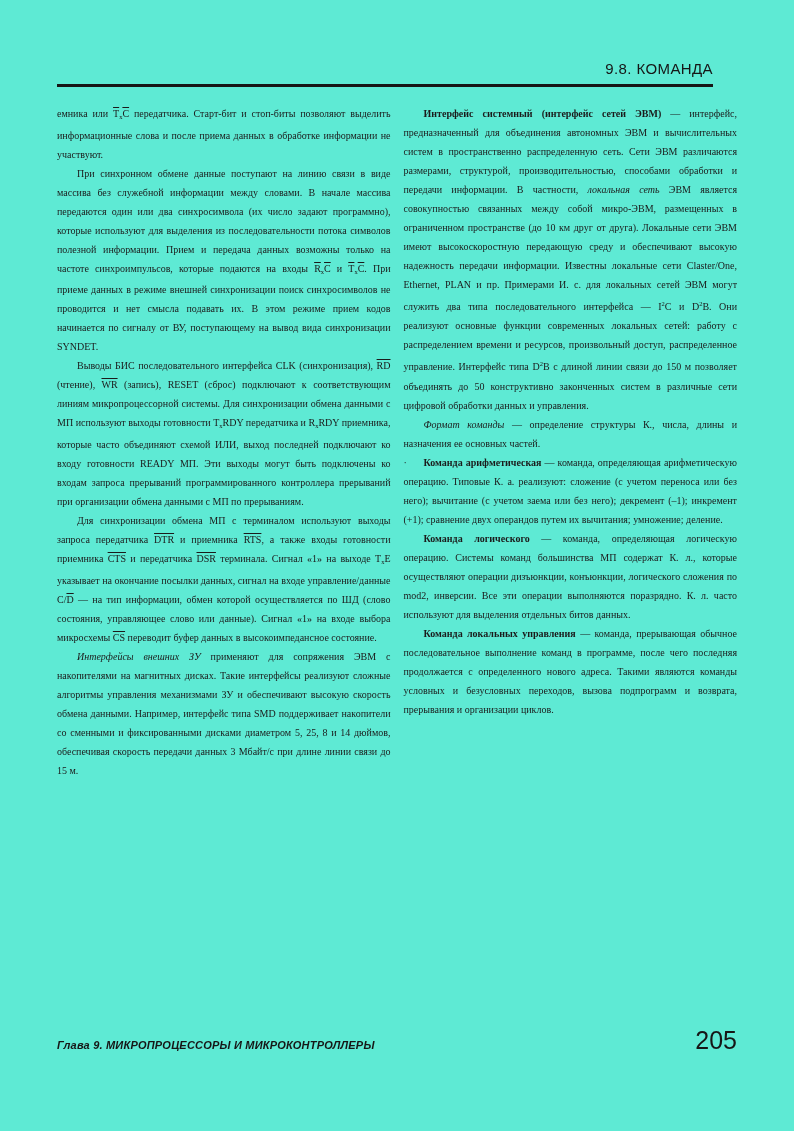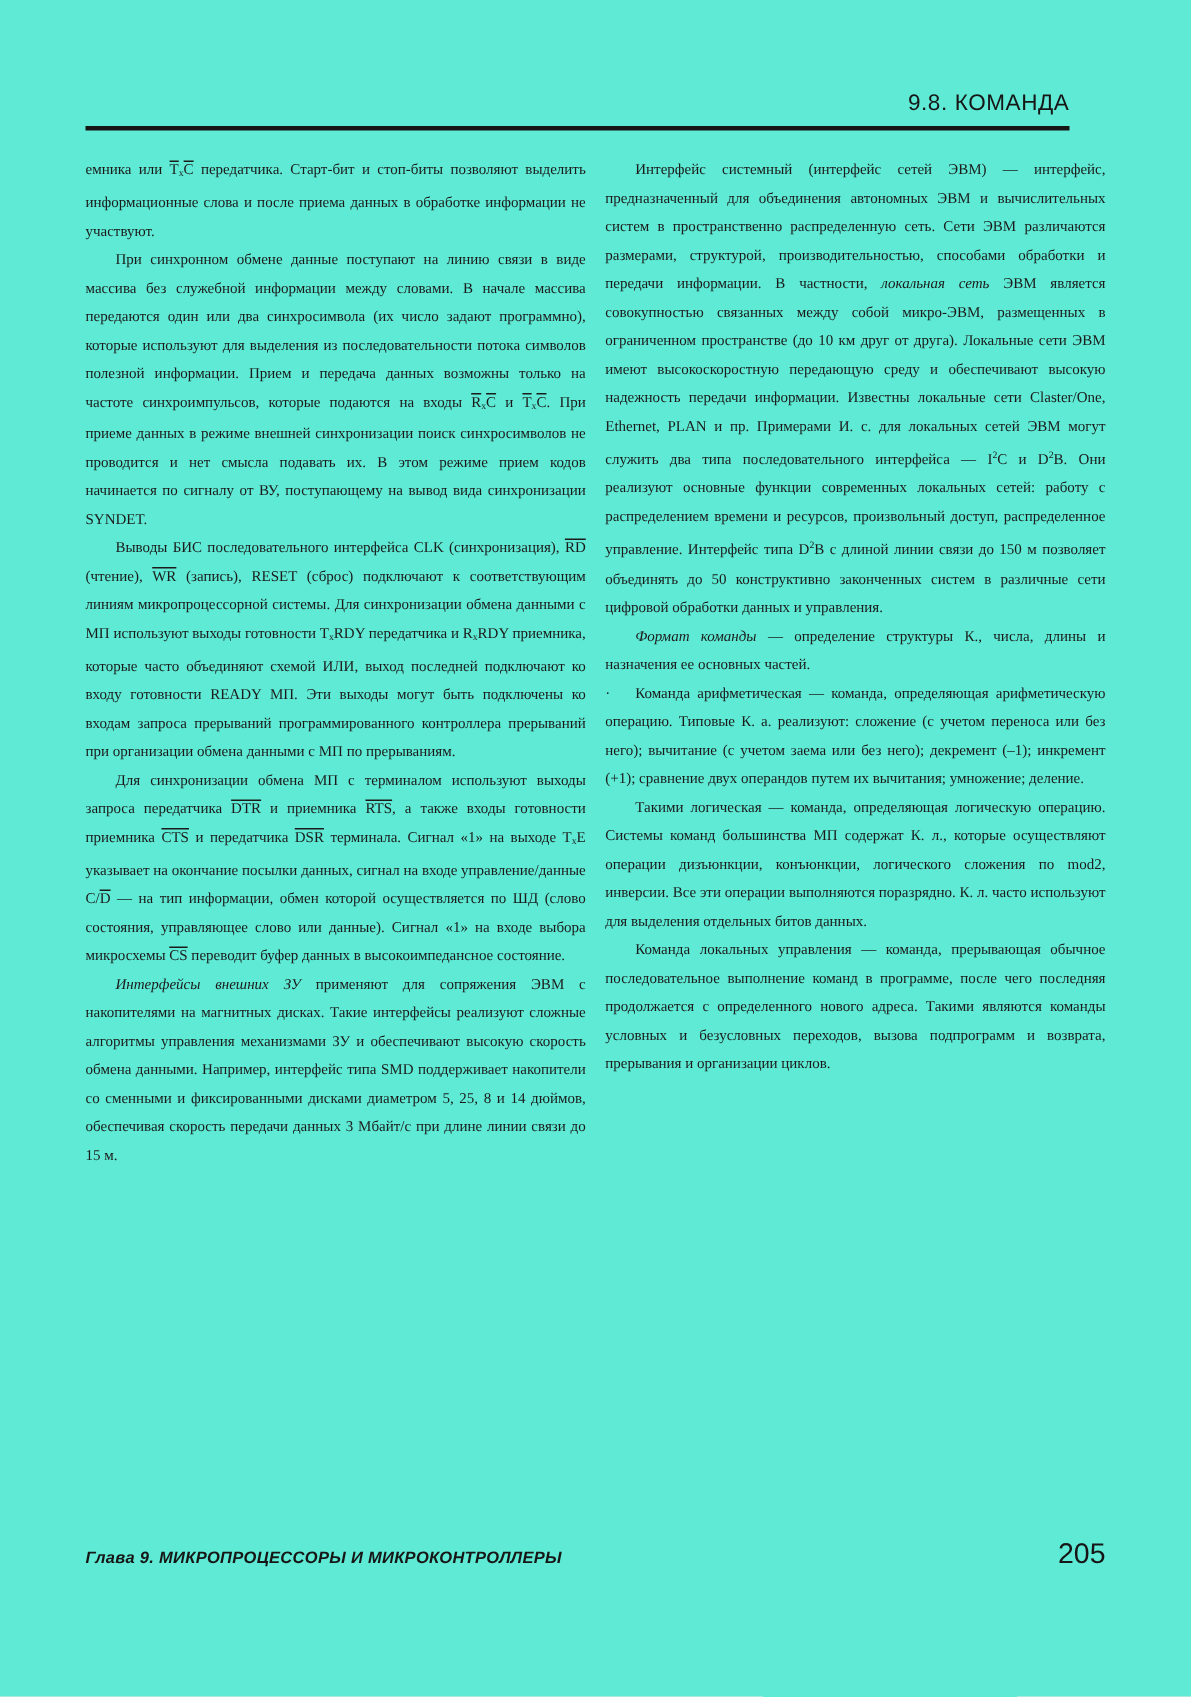--- a/index.html
+++ b/index.html
@@ -47,21 +47,21 @@
     font-size: 10px;
     line-height: 19px;
     color: #1b1b1b;
     text-align: justify;
     hyphens: auto;
     -webkit-hyphens: auto;
   }
   .col { flex: 1 1 0; min-width: 0; }
   .col p.para { margin: 0; padding: 0; }
   .col p.indent { text-indent: 20px; }
-  .b   { font-weight: normal; }
+  .b   { font-weight: bold; }
   .i   { font-style: italic; }
   .ov  { text-decoration: overline; }
   .sub { font-size: 65%; vertical-align: -0.25em; }
   .sup { font-size: 65%; vertical-align: super; }
   .dot { display: inline-block; width: 20px; text-indent: 0; }
   
   .footer {
     position: absolute;
     top: 1026px;
     left: 57px;
@@ -73,21 +73,21 @@
   .footer-chapter {
     font-family: "Liberation Sans", sans-serif;
     font-style: italic;
     font-weight: bold;
     font-size: 11px;
     color: #161616;
     letter-spacing: 0.2px;
   }
   .footer-page {
     font-family: "Liberation Sans", sans-serif;
-    font-size: 19px;
+    font-size: 25px;
     color: #161616;
   }
 </style>
 </head>
 <body>
 
 <div class="page">
 
   <div class="header">
     <div class="header-title">9.8. КОМАНДА</div>
@@ -99,21 +99,21 @@
         <p class="para"><span>емника или </span><span class="ov">T</span><span class="sub">x</span><span class="ov">C</span><span> передатчика. Старт-бит и стоп-биты позволяют выделить информационные слова и после приема данных в обработке информации не участвуют.</span></p>
         <p class="para indent"><span>При синхронном обмене данные поступают на линию связи в виде массива без служебной информации между словами. В начале массива передаются один или два синхросимвола (их число задают программно), которые используют для выделения из последовательности потока символов полезной информации. Прием и передача данных возможны только на частоте синхроимпульсов, которые подаются на входы </span><span class="ov">R</span><span class="sub">x</span><span class="ov">C</span><span> и </span><span class="ov">T</span><span class="sub">x</span><span class="ov">C</span><span>. При приеме данных в режиме внешней синхронизации поиск синхросимволов не проводится и нет смысла подавать их. В этом режиме прием кодов начинается по сигналу от ВУ, поступающему на вывод вида синхронизации SYNDET.</span></p>
         <p class="para indent"><span>Выводы БИС последовательного интерфейса CLK (синхронизация), </span><span class="ov">RD</span><span> (чтение), </span><span class="ov">WR</span><span> (запись), RESET (сброс) подключают к соответствующим линиям микропроцессорной системы. Для синхронизации обмена данными с МП используют выходы готовности T</span><span class="sub">x</span><span>RDY передатчика и R</span><span class="sub">x</span><span>RDY приемника, которые часто объединяют схемой ИЛИ, выход последней подключают ко входу готовности READY МП. Эти выходы могут быть подключены ко входам запроса прерываний программированного контроллера прерываний при организации обмена данными с МП по прерываниям.</span></p>
         <p class="para indent"><span>Для синхронизации обмена МП с терминалом используют выходы запроса передатчика </span><span class="ov">DTR</span><span> и приемника </span><span class="ov">RTS</span><span>, а также входы готовности приемника </span><span class="ov">CTS</span><span> и передатчика </span><span class="ov">DSR</span><span> терминала. Сигнал «1» на выходе T</span><span class="sub">x</span><span>E указывает на окончание посылки данных, сигнал на входе управление/данные C/</span><span class="ov">D</span><span> — на тип информации, обмен которой осуществляется по ШД (слово состояния, управляющее слово или данные). Сигнал «1» на входе выбора микросхемы </span><span class="ov">CS</span><span> переводит буфер данных в высокоимпедансное состояние.</span></p>
         <p class="para indent"><span class="i">Интерфейсы внешних ЗУ</span><span> применяют для сопряжения ЭВМ с накопителями на магнитных дисках. Такие интерфейсы реализуют сложные алгоритмы управления механизмами ЗУ и обеспечивают высокую скорость обмена данными. Например, интерфейс типа SMD поддерживает накопители со сменными и фиксированными дисками диаметром 5, 25, 8 и 14 дюймов, обеспечивая скорость передачи данных 3 Мбайт/с при длине линии связи до 15 м.</span></p>
       </div>
     <div class="col">
         <p class="para indent"><span class="b">Интерфейс системный (интерфейс сетей ЭВМ)</span><span> — интерфейс, предназначенный для объединения автономных ЭВМ и вычислительных систем в пространственно распределенную сеть. Сети ЭВМ различаются размерами, структурой, производительностью, способами обработки и передачи информации. В частности, </span><span class="i">локальная сеть</span><span> ЭВМ является совокупностью связанных между собой микро-ЭВМ, размещенных в ограниченном пространстве (до 10 км друг от друга). Локальные сети ЭВМ имеют высокоскоростную передающую среду и обеспечивают высокую надежность передачи информации. Известны локальные сети Claster/One, Ethernet, PLAN и пр. Примерами И. с. для локальных сетей ЭВМ могут служить два типа последовательного интерфейса — I</span><span class="sup">2</span><span>C и D</span><span class="sup">2</span><span>B. Они реализуют основные функции современных локальных сетей: работу с распределением времени и ресурсов, произвольный доступ, распределенное управление. Интерфейс типа D</span><span class="sup">2</span><span>B с длиной линии связи до 150 м позволяет объединять до 50 конструктивно законченных систем в различные сети цифровой обработки данных и управления.</span></p>
         <p class="para indent"><span class="i">Формат команды</span><span> — определение структуры К., числа, длины и назначения ее основных частей.</span></p>
         <p class="para"><span class="dot">·</span><span class="b">Команда арифметическая</span><span> — команда, определяющая арифметическую операцию. Типовые К. а. реализуют: сложение (с учетом переноса или без него); вычитание (с учетом заема или без него); декремент (–1); инкремент (+1); сравнение двух операндов путем их вычитания; умножение; деление.</span></p>
-        <p class="para indent"><span class="b">Такими логическая</span><span> — команда, определяющая логическую операцию. Системы команд большинства МП содержат К. л., которые осуществляют операции дизъюнкции, конъюнкции, логического сложения по mod2, инверсии. Все эти операции выполняются поразрядно. К. л. часто используют для выделения отдельных битов данных.</span></p>
+        <p class="para indent"><span class="b">Команда логического</span><span> — команда, определяющая логическую операцию. Системы команд большинства МП содержат К. л., которые осуществляют операции дизъюнкции, конъюнкции, логического сложения по mod2, инверсии. Все эти операции выполняются поразрядно. К. л. часто используют для выделения отдельных битов данных.</span></p>
         <p class="para indent"><span class="b">Команда локальных управления</span><span> — команда, прерывающая обычное последовательное выполнение команд в программе, после чего последняя продолжается с определенного нового адреса. Такими являются команды условных и безусловных переходов, вызова подпрограмм и возврата, прерывания и организации циклов.</span></p>
       </div>
   </div>
 
   <div class="footer">
     <div class="footer-chapter">Глава 9. МИКРОПРОЦЕССОРЫ И МИКРОКОНТРОЛЛЕРЫ</div>
     <div class="footer-page">205</div>
   </div>
 
 </div>

